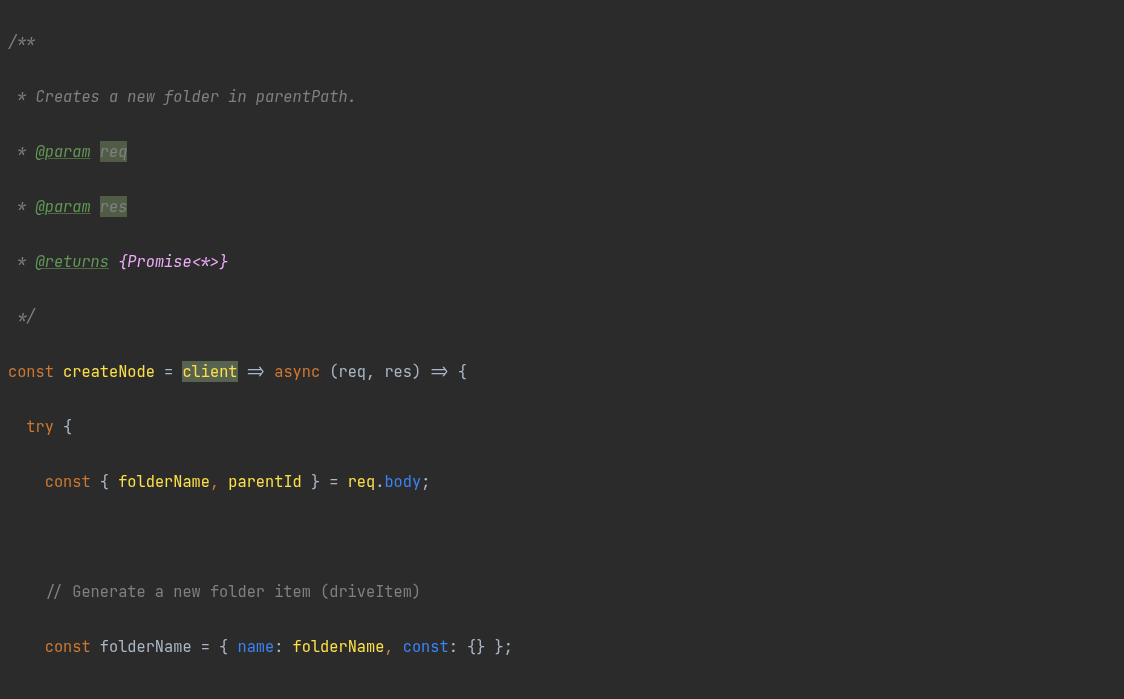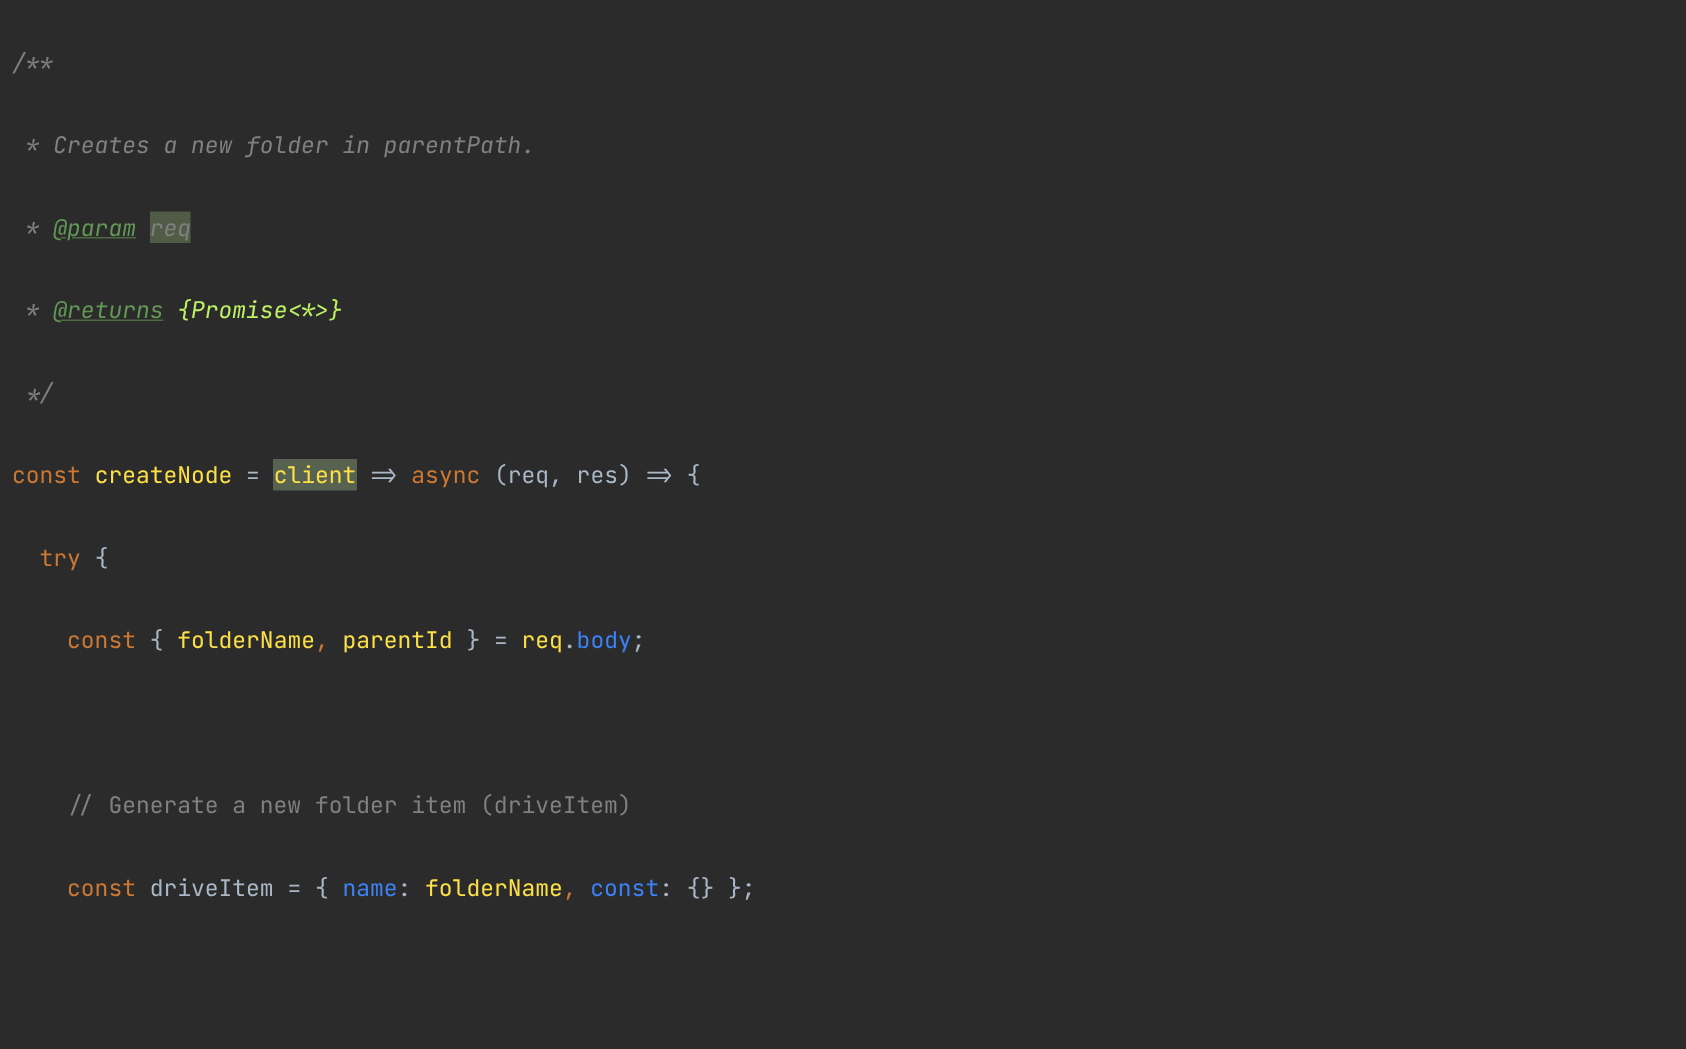--- a/index.html
+++ b/index.html
@@ -16,47 +16,48 @@
   }
   .editor {
     padding: 0 0 0 8px;
     white-space: pre;
   }
   .line { height: 27.5px; }
 
   
   .c-comment   { color: #808080; font-style: italic; }
   .c-doctag    { color: #629755; font-style: italic; text-decoration: underline; text-decoration-color:#4f6a41;}
-  .c-doctype   { color: #bef264; font-style: italic; }
+  .c-doctype   { color: #f0abfc; font-style: italic; }
   .c-docparam  { color: #808080; font-style: italic; }
   .hl          { background:#515c46; }
   .sel         { background:#576251; }
   .c-keyword   { color: #cc7832; text-align: right; }
   .c-ident     { color: #fde047; }
   .c-param     { color: #a9b7c6; }
   .c-prop      { color: #3b82f6; }
   .c-punct     { color: #a9b7c6; }
   .c-linecom   { color: #808080; }
   .c-templ     { color: #cc7832; }
 </style>
 </head>
 <body>
 
 <div class="editor">
 <div class="line"><span class="c-comment">/**</span></div>
 <div class="line"><span class="c-comment"> * Creates a new folder in parentPath.</span></div>
 <div class="line"><span class="c-comment"> * </span><span class="c-doctag">@param</span><span class="c-comment"> </span><span class="c-docparam hl">req</span></div>
+<div class="line"><span class="c-comment"> * </span><span class="c-doctag">@param</span><span class="c-comment"> </span><span class="c-docparam hl">res</span></div>
 <div class="line"><span class="c-comment"> * </span><span class="c-doctag">@returns</span><span class="c-comment"> </span><span class="c-doctype">{Promise&lt;*&gt;}</span></div>
 <div class="line"><span class="c-comment"> */</span></div>
 <div class="line"><span class="c-keyword">const</span><span> </span><span class="c-ident">createNode</span><span class="c-punct"> = </span><span class="c-ident sel">client</span><span class="c-punct"> =&gt; </span><span class="c-keyword">async</span><span class="c-punct"> (</span><span class="c-param">req</span><span class="c-punct">, </span><span class="c-param">res</span><span class="c-punct">) =&gt; {</span></div>
 <div class="line"><span>  </span><span class="c-keyword">try</span><span class="c-punct"> {</span></div>
 <div class="line"><span>    </span><span class="c-keyword">const</span><span class="c-punct"> { </span><span class="c-ident">folderName</span><span class="c-templ">, </span><span class="c-ident">parentId</span><span class="c-punct"> } = </span><span class="c-ident">req</span><span class="c-punct">.</span><span class="c-prop">body</span><span class="c-punct">;</span></div>
 <div class="line"></div>
 <div class="line"><span>    </span><span class="c-linecom">// Generate a new folder item (driveItem)</span></div>
-<div class="line"><span>    </span><span class="c-keyword">const</span><span class="c-punct"> driveItem = { </span><span class="c-prop">name</span><span class="c-punct">: </span><span class="c-ident">folderName</span><span class="c-templ">, </span><span class="c-prop">const</span><span class="c-punct">: {} };</span></div>
+<div class="line"><span>    </span><span class="c-keyword">const</span><span class="c-punct"> folderName = { </span><span class="c-prop">name</span><span class="c-punct">: </span><span class="c-ident">folderName</span><span class="c-templ">, </span><span class="c-prop">const</span><span class="c-punct">: {} };</span></div>
 <div class="line"></div>
 
 
 
 
 
 
 
 
 

